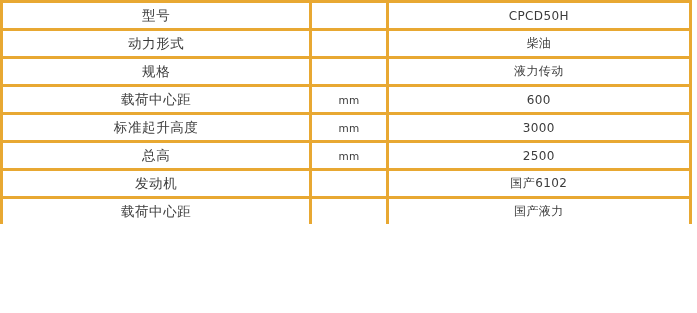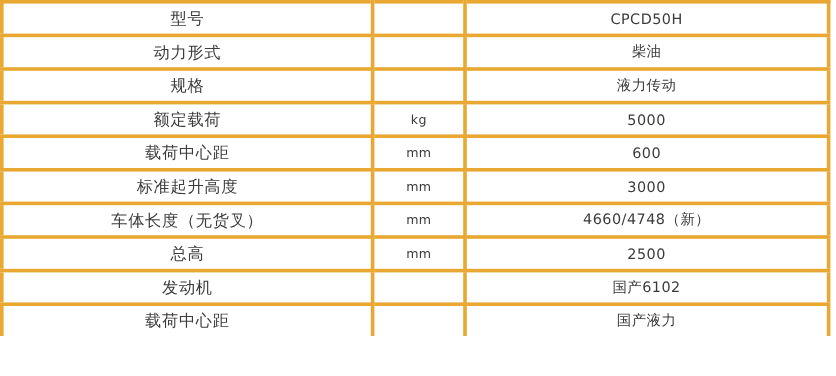--- a/index.html
+++ b/index.html
@@ -98,38 +98,28 @@
           <td class="cell-label">动力形式</td>
           <td class="cell-unit"></td>
           <td class="cell-value">柴油</td>
         </tr>
         <tr>
           <td class="cell-label">规格</td>
           <td class="cell-unit"></td>
           <td class="cell-value">液力传动</td>
         </tr>
         <tr>
-          <td class="cell-label">额定载荷</td>
-          <td class="cell-unit">kg</td>
-          <td class="cell-value">5000</td>
-        </tr>
-        <tr>
           <td class="cell-label">载荷中心距</td>
           <td class="cell-unit">mm</td>
           <td class="cell-value">600</td>
         </tr>
         <tr>
           <td class="cell-label">标准起升高度</td>
           <td class="cell-unit">mm</td>
           <td class="cell-value">3000</td>
-        </tr>
-        <tr>
-          <td class="cell-label">车体长度（无货叉）</td>
-          <td class="cell-unit">mm</td>
-          <td class="cell-value">4660/4748（新）</td>
         </tr>
         <tr>
           <td class="cell-label">总高</td>
           <td class="cell-unit">mm</td>
           <td class="cell-value">2500</td>
         </tr>
         <tr>
           <td class="cell-label">发动机</td>
           <td class="cell-unit"></td>
           <td class="cell-value">国产6102</td>

